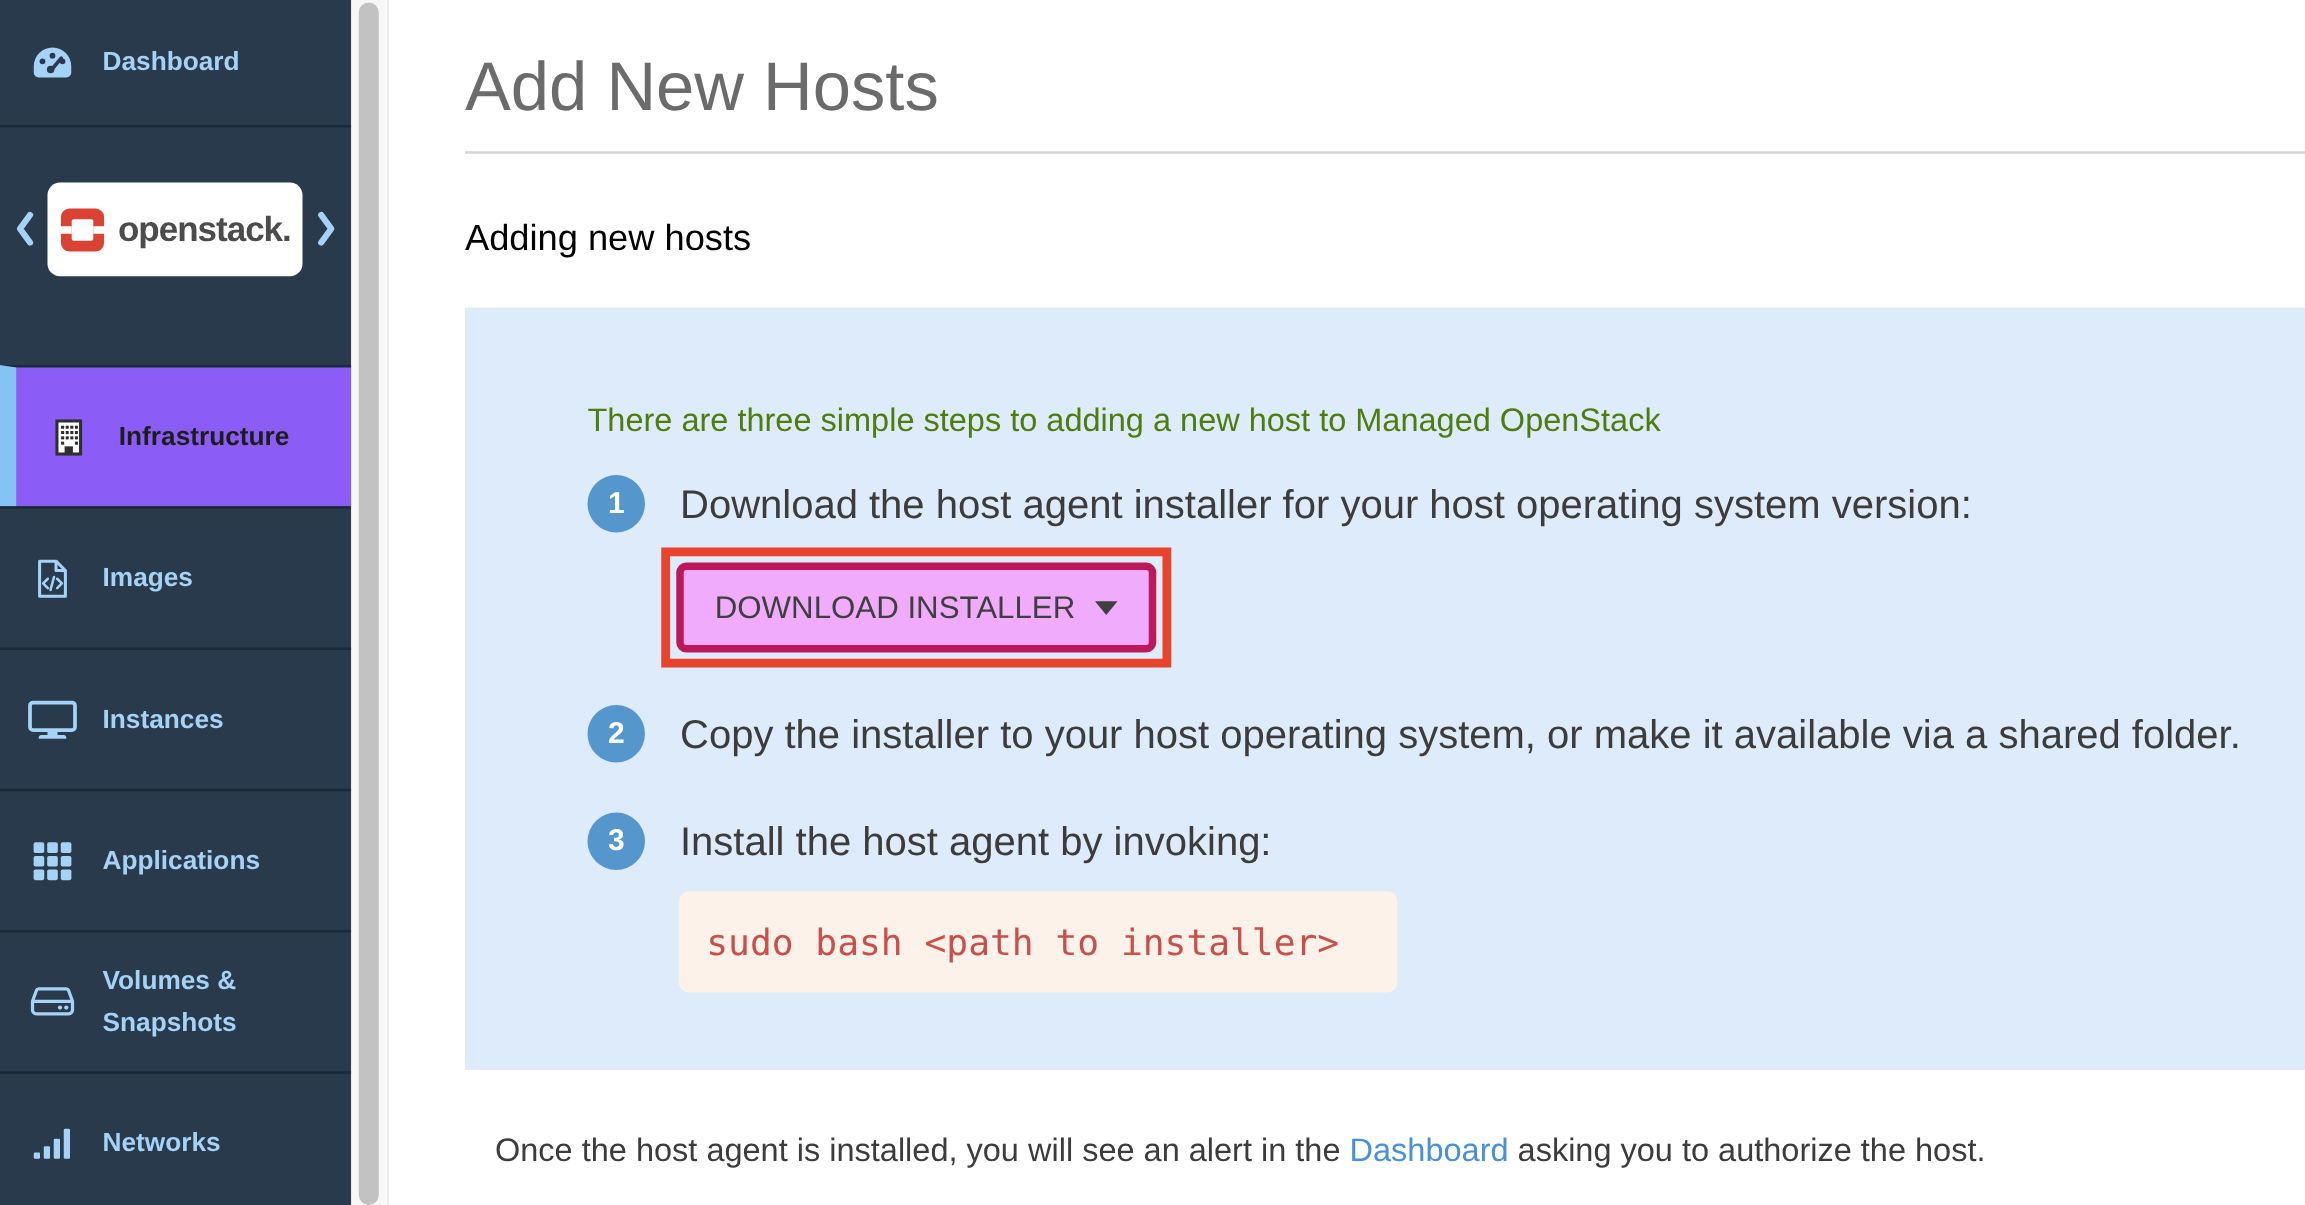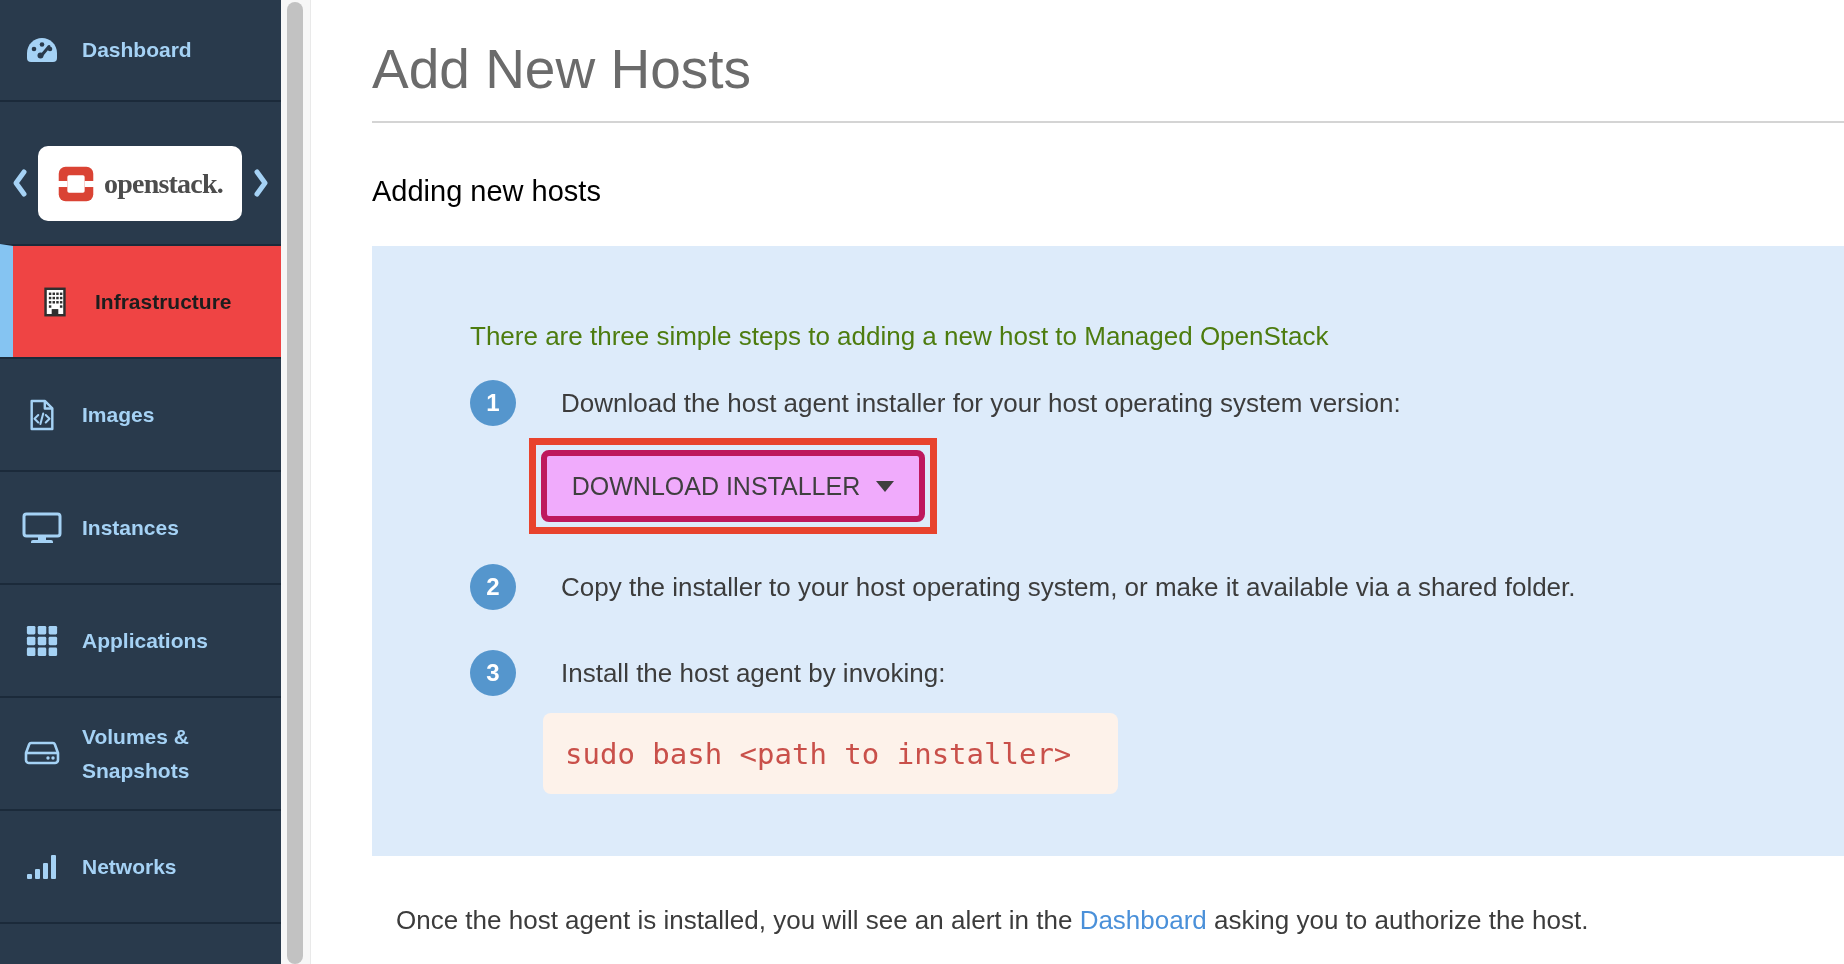--- a/index.html
+++ b/index.html
@@ -19,23 +19,23 @@
   .nav-item{
     display:flex;align-items:center;height:113px;padding-left:22px;
     border-top:2px solid var(--sidebar-divider);cursor:pointer;position:relative;
   }
   .nav-item.first{border-top:none;height:100px;}
   .nav-item .icon{width:40px;display:flex;justify-content:center;flex:0 0 40px;}
   .nav-item .label{
     margin-left:20px;font-size:21px;font-weight:bold;color:var(--sidebar-text);
     line-height:1.6;max-width:185px;
   }
-  .nav-item.active{background:#ef4444;border-left:13px solid var(--accent-bar);padding-left:22px;text-align:right;}
+  .nav-item.active{background:#8b5cf6;border-left:13px solid var(--accent-bar);padding-left:22px;text-align:right;}
   .nav-item.active .label{color:#1d1d1d;}
-  .logo-section{position:relative;height:144px;border-top:2px solid var(--sidebar-divider);font-family:Liberation Serif, serif;}
+  .logo-section{position:relative;height:192px;border-top:2px solid var(--sidebar-divider);}
   .logo-card{
     position:absolute;left:38px;top:44px;width:204px;height:75px;background:#fff;
     border-radius:10px;display:flex;align-items:center;justify-content:center;gap:9px;cursor:pointer;
   }
   .wordmark{font-size:28px;font-weight:bold;color:#4c4c4c;letter-spacing:-0.8px;}
   .chev{position:absolute;top:66px;width:18px;height:30px;cursor:pointer;}
   .chev.left{left:11px;}
   .chev.right{left:252px;}
   .nav-stub{height:34px;border-top:2px solid var(--sidebar-divider);}
   
@@ -50,21 +50,21 @@
   .rule{margin:24px 0 0 60px;border-top:2px solid #d4d4d4;}
   .section-title{margin:0;padding:52px 0 0 60px;font-size:29px;font-weight:normal;color:#000000;}
   .panel{margin:38px 0 0 60px;background:var(--panel-bg);padding:72px 40px 62px 98px;}
   .intro{margin:0 0 26px 0;font-size:26px;color:#4d7c0f;line-height:36px;}
   .step-row{display:flex;align-items:center;margin:0;}
   .step-row + .step-row{margin-top:40px;}
   .step-circle{
     flex:0 0 46px;width:46px;height:46px;border-radius:50%;background:var(--step-circle);
     color:#fff;font-size:24px;font-weight:bold;display:flex;align-items:center;justify-content:center;
   }
-  .step-text{margin-left:45px;font-size:26px;color:#3c3c3c;}
+  .step-text{margin-left:28px;font-size:32px;color:#3c3c3c;}
   .annotation{
     display:inline-block;margin:12px 0 30px 59px;border:7px solid var(--annotation-red);padding:5px;
   }
   .dl-button{
     width:384px;height:72px;background:#f0abfc;border:6px solid #be185d;border-radius:8px;
     display:flex;align-items:center;justify-content:center;gap:16px;cursor:pointer;
     font-size:25px;color:#3f3f3f;font-family:inherit;
   }
   .caret{width:0;height:0;border-left:9px solid transparent;border-right:9px solid transparent;border-top:11px solid #3f3f3f;}
   .code-block{

